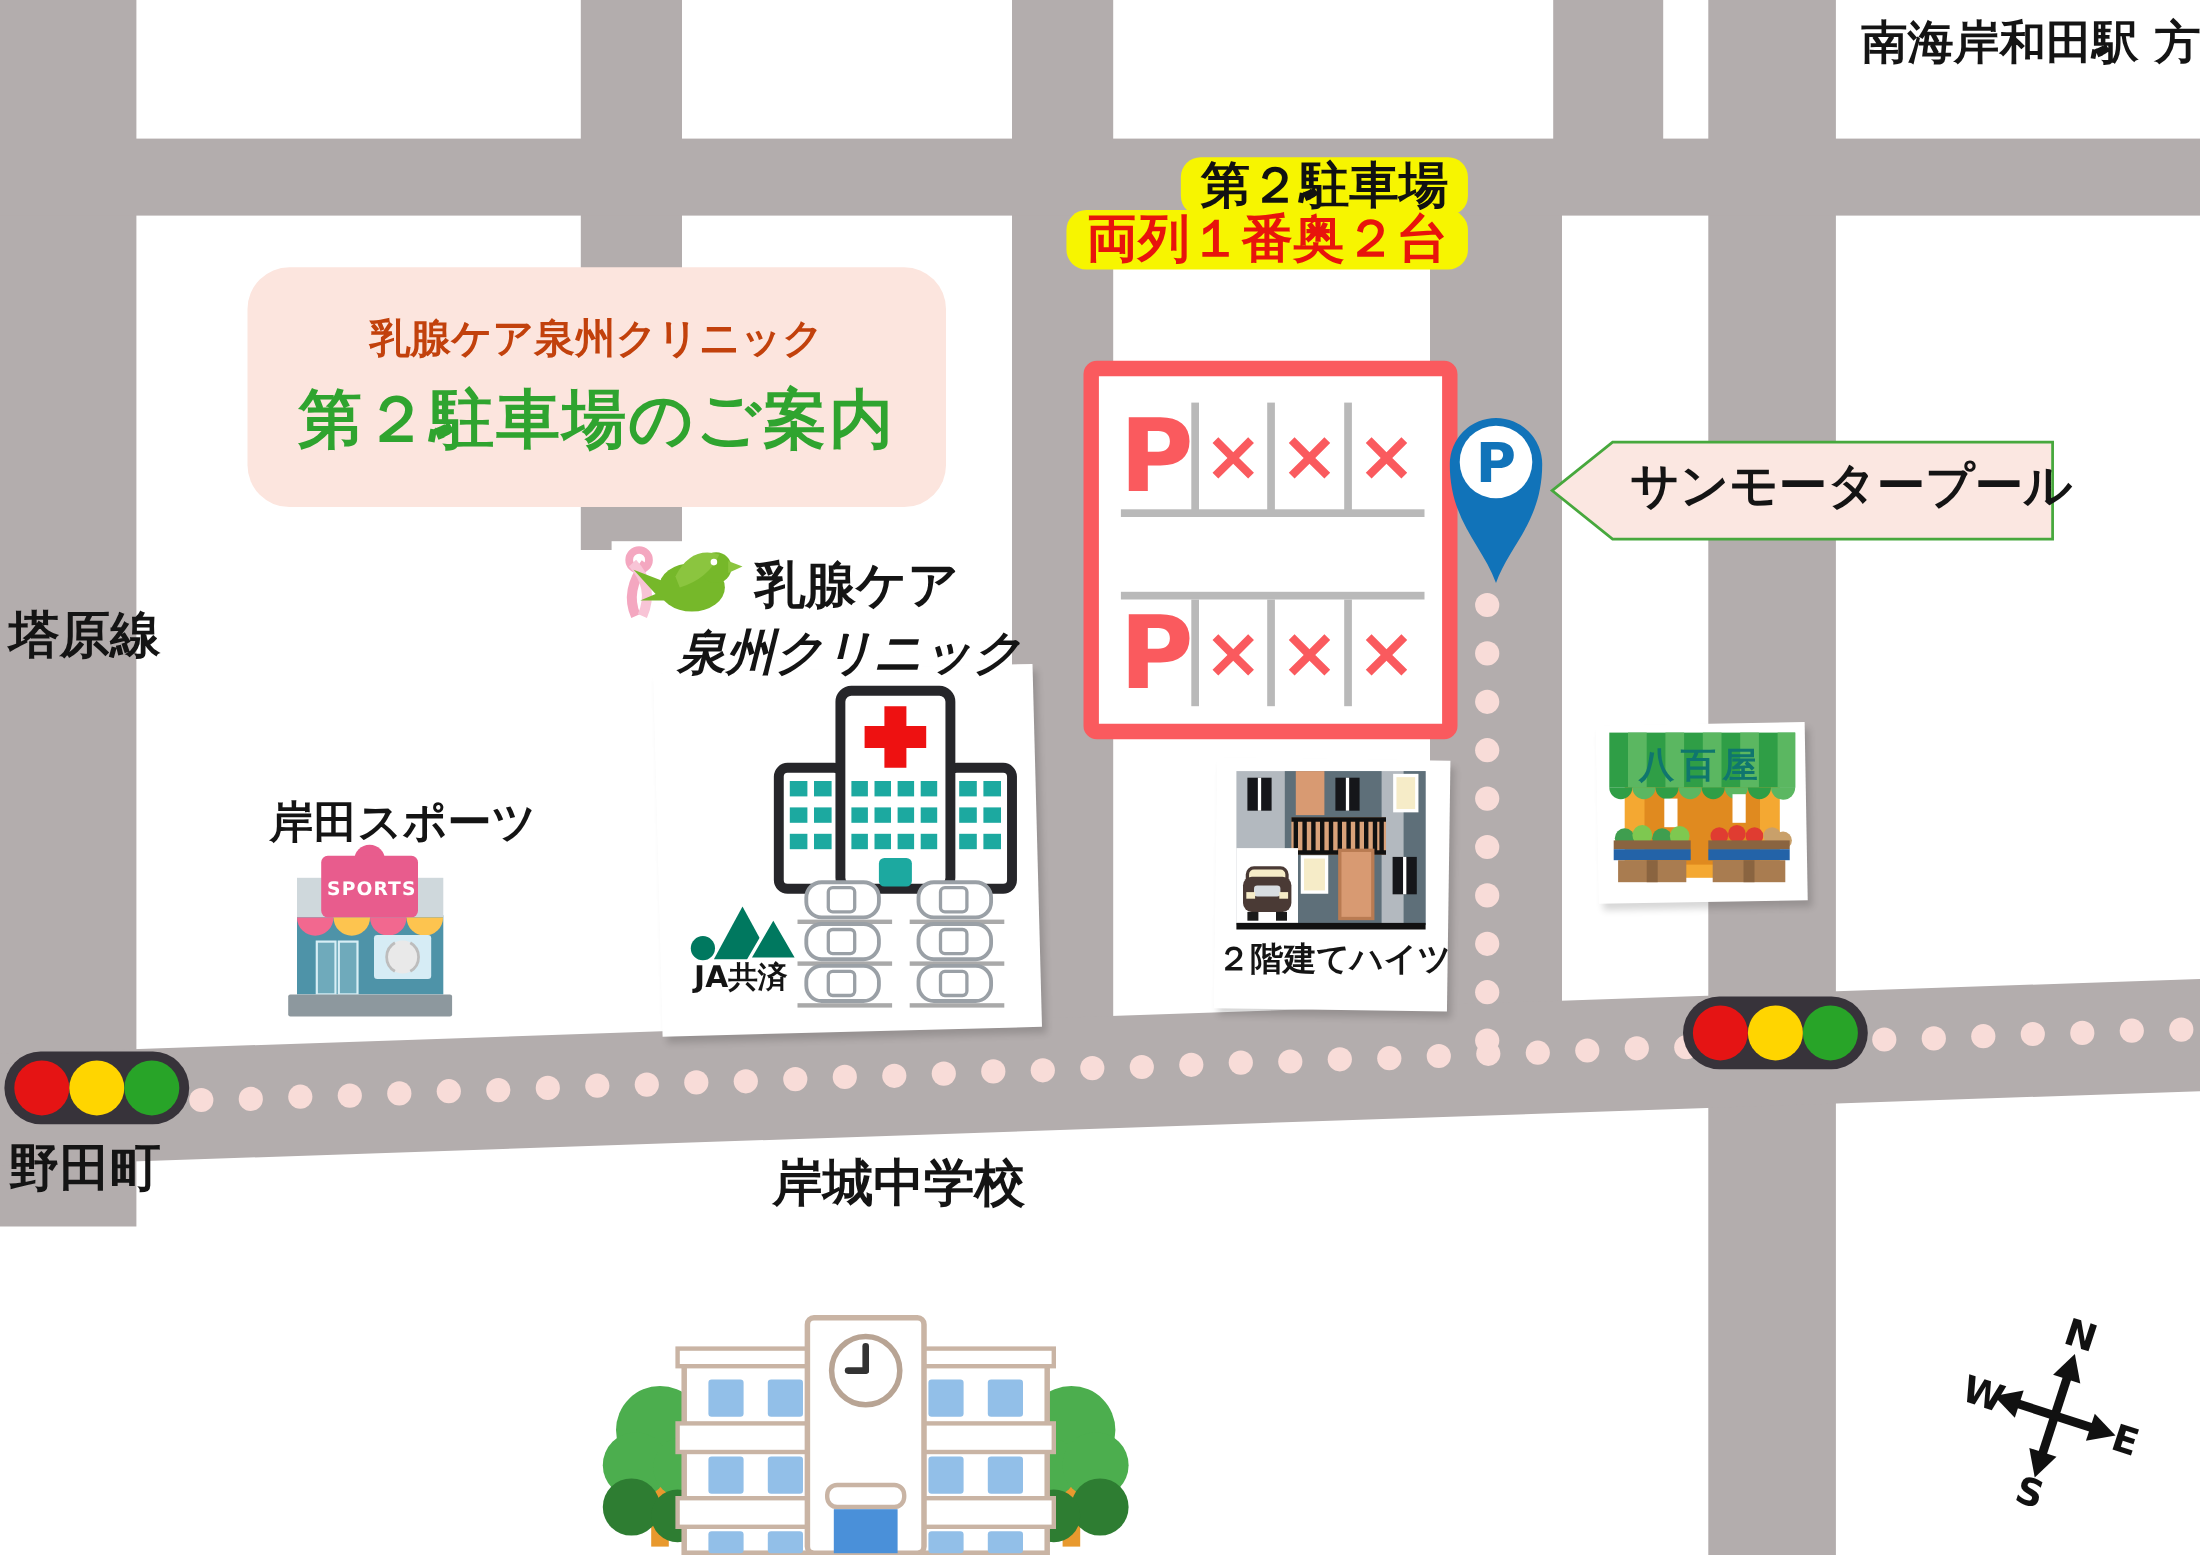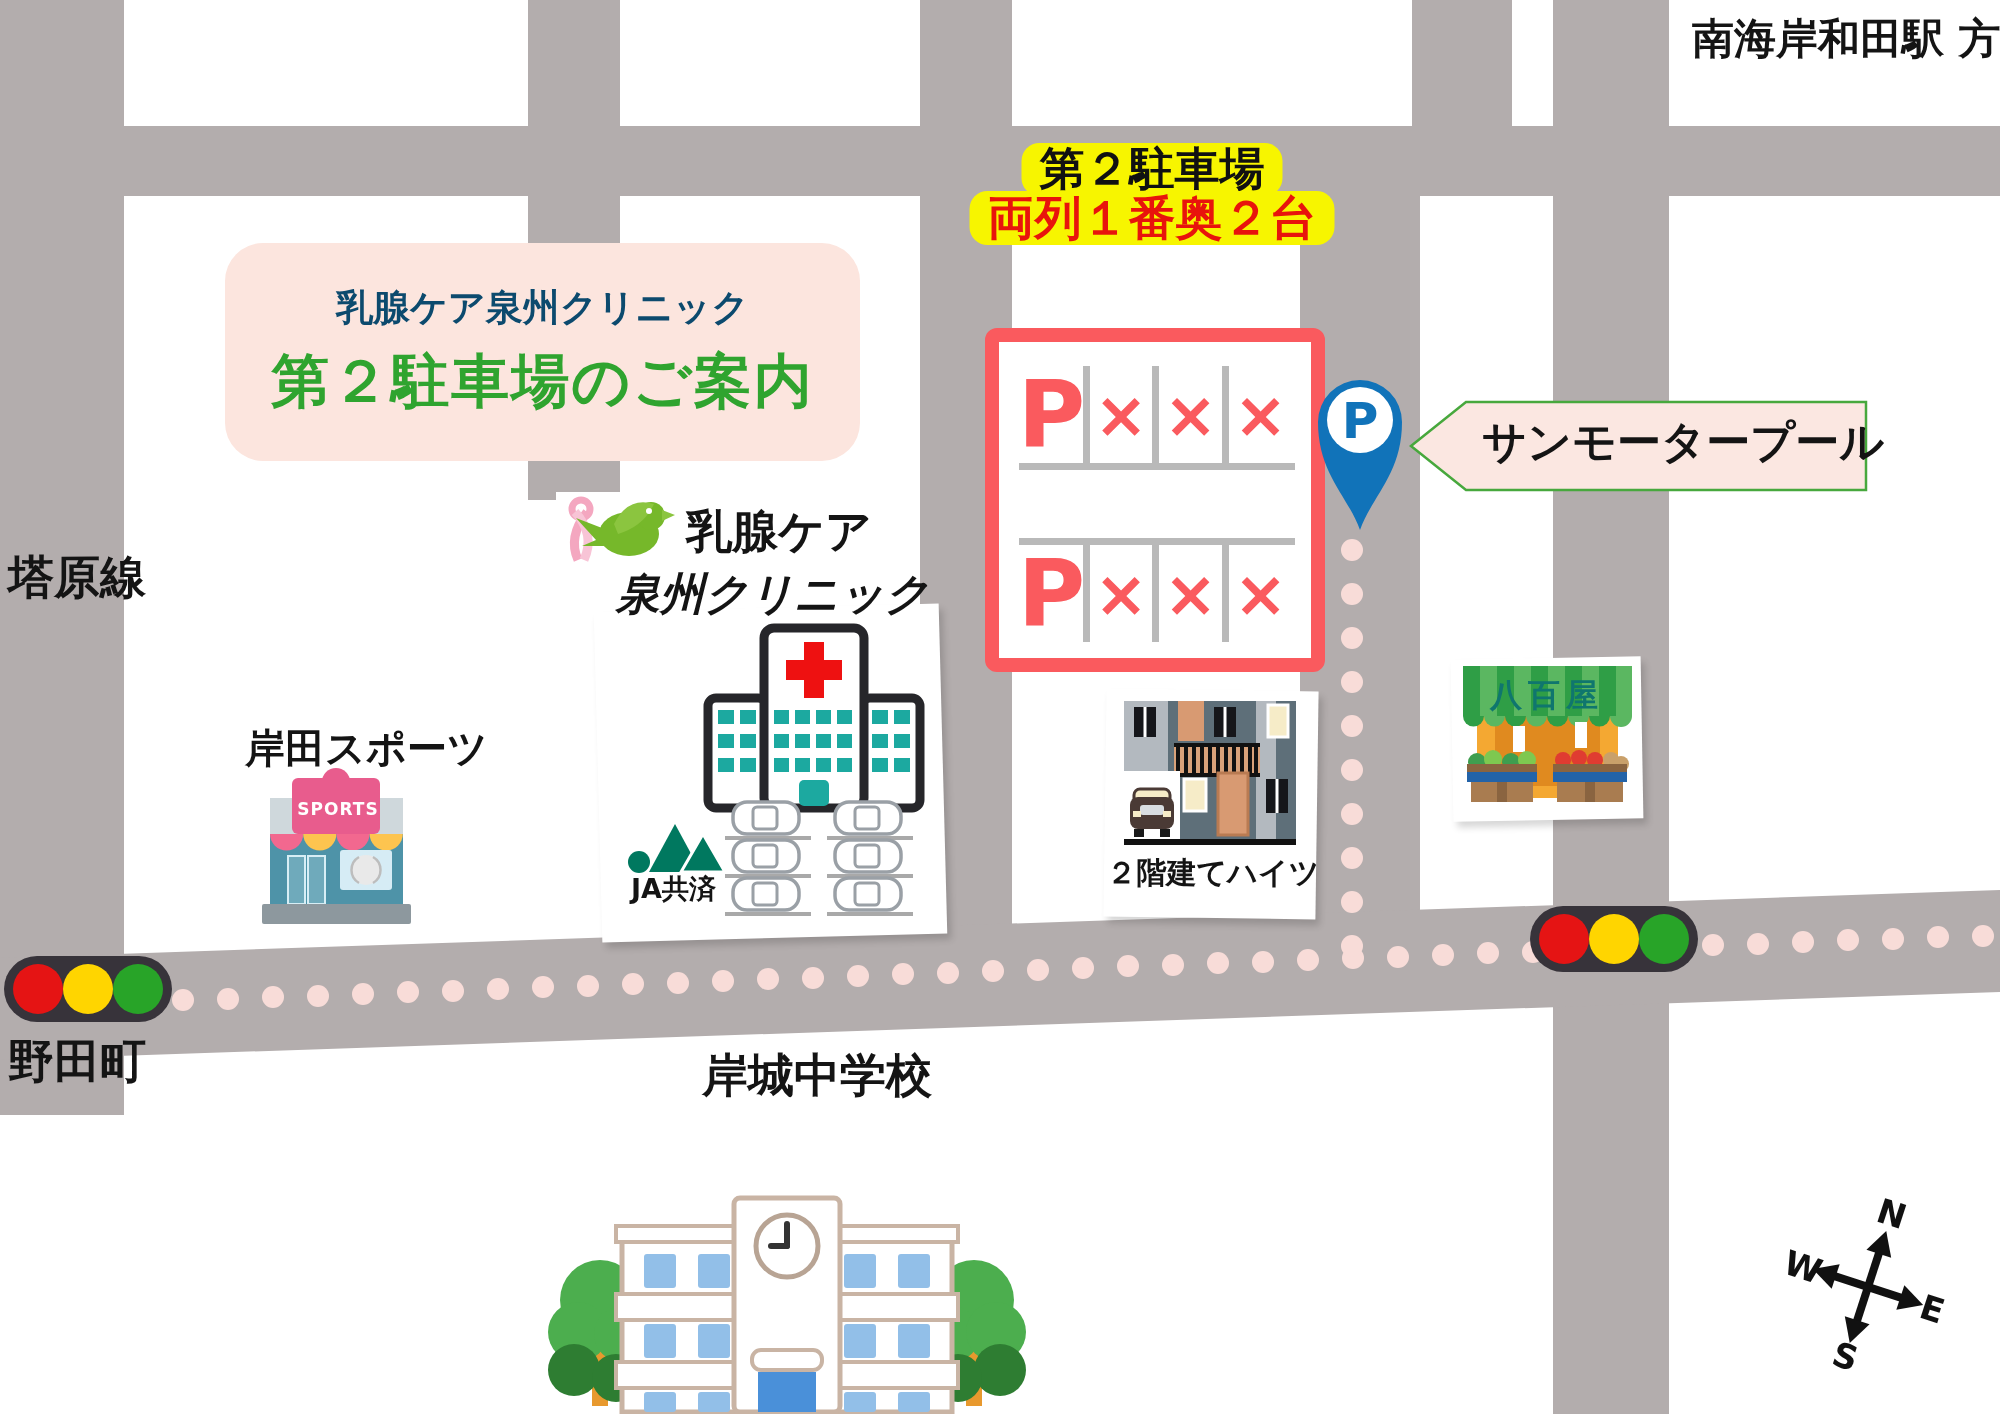--- a/index.html
+++ b/index.html
@@ -7,25 +7,25 @@
        font-family:"DejaVu Sans","Liberation Sans",sans-serif;}
   .road{position:absolute;background:#b3adad;z-index:1;}
   .dot{position:absolute;width:22px;height:22px;border-radius:50%;background:#f8dcd8;z-index:2;}
   .card{position:absolute;background:#ffffff;box-shadow:4px 6px 7px rgba(0,0,0,.16);z-index:3;}
   .jp{position:absolute;font-weight:900;color:#141414;white-space:nowrap;z-index:4;line-height:1.1;}
   .centered{transform:translateX(-50%);}
   
   .titlebox{position:absolute;left:225px;top:243px;width:635px;height:218px;background:#fce5de;
             border-radius:38px;display:flex;flex-direction:column;align-items:center;justify-content:center;
             gap:10px;z-index:5;}
-  .titlebox .t1{font-size:37px;font-weight:800;color:#0c4a6e;}
+  .titlebox .t1{font-size:37px;font-weight:800;color:#c2410c;}
   .titlebox .t2{font-size:58px;font-weight:900;color:#2fa42f;letter-spacing:2px;}
   
   .warnbox{position:absolute;left:1152px;top:148px;transform:translateX(-50%);
-           display:flex;flex-direction:column;align-items:center;z-index:7;}
+           display:flex;flex-direction:column;align-items:flex-end;z-index:7;}
   .wline{background:#f7f500;border-radius:18px;padding:2px 18px;white-space:nowrap;
          font-weight:900;line-height:1.08;margin-top:-5px;}
   .wline.k{font-size:45px;color:#111;}
   .wline.r{font-size:47px;color:#e8140c;}
   
   .pbox{position:absolute;left:985px;top:328px;width:340px;height:344px;box-sizing:border-box;
         border:14px solid #fa5a5e;border-radius:12px;background:#fff;z-index:6;}
   .prow{position:absolute;width:272px;height:98px;display:flex;z-index:7;}
   .pcell{display:flex;align-items:center;justify-content:center;color:#fa5a5e;line-height:1;}
   .pcell.sep{border-left:7px solid #b9b9b9;}

